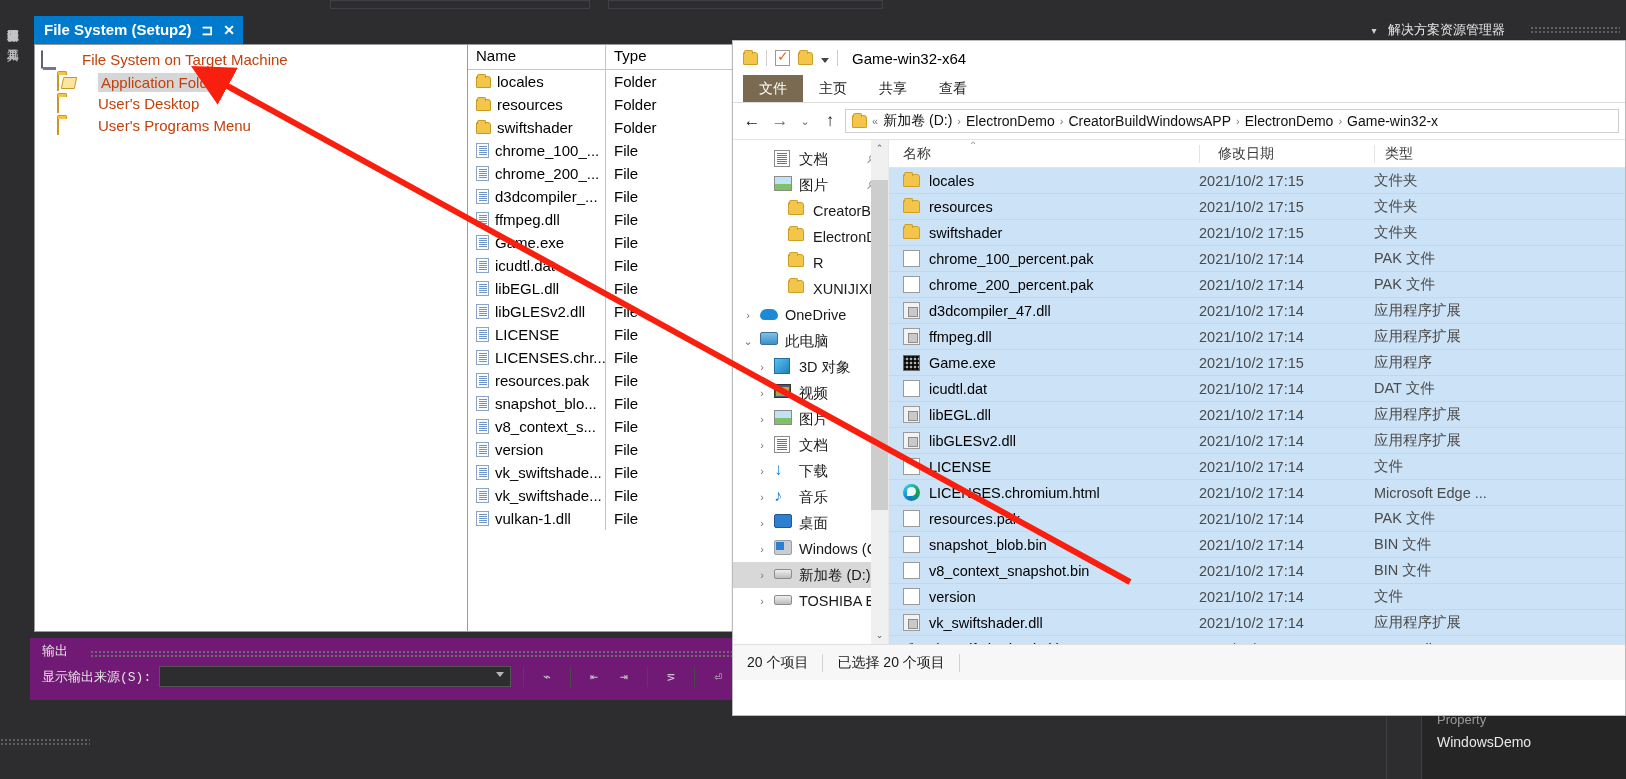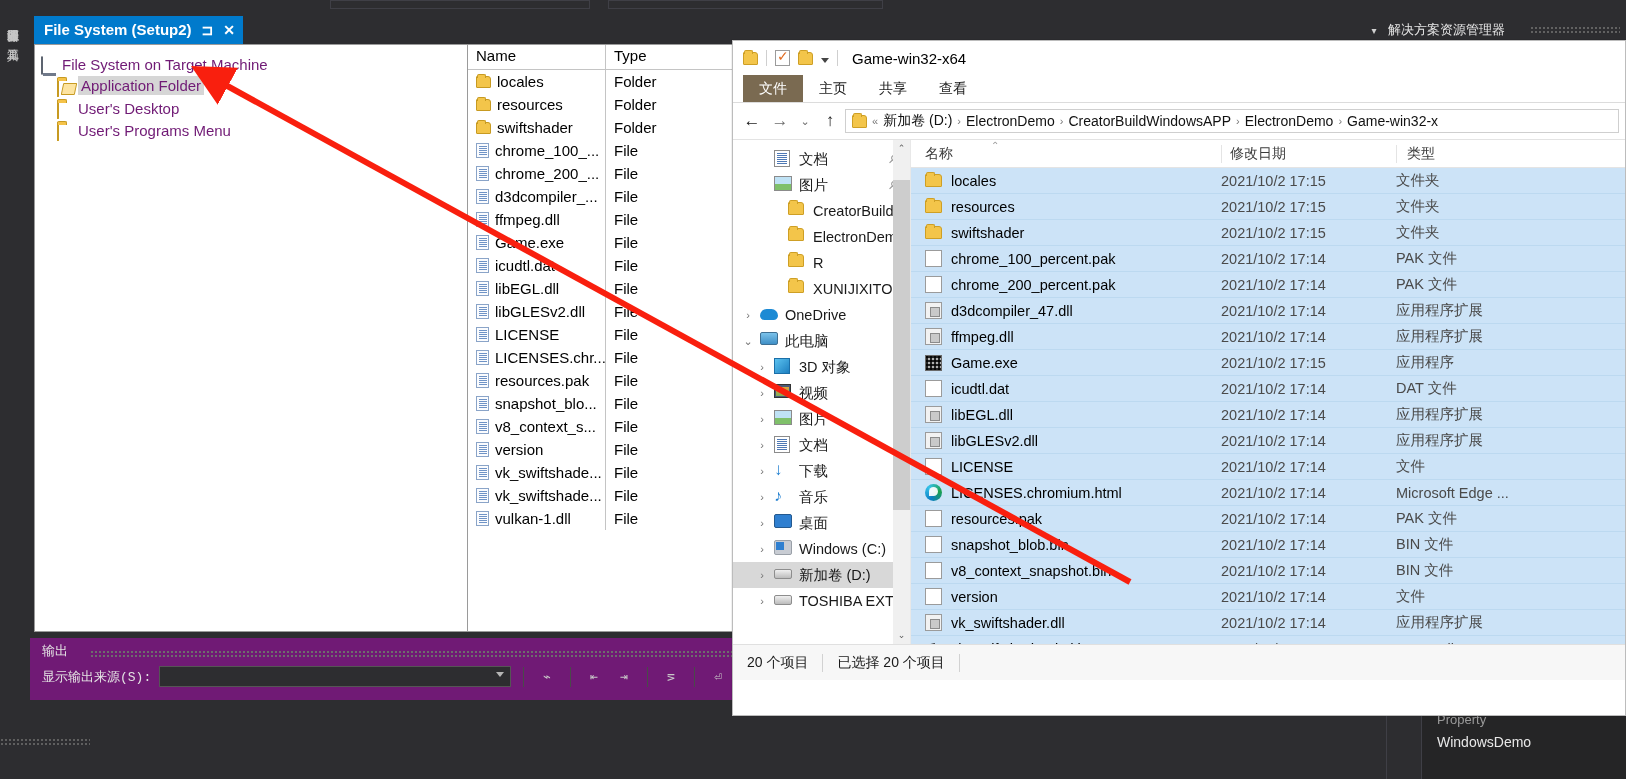--- a/index.html
+++ b/index.html
@@ -58,21 +58,21 @@
     font-size:15px; padding:0 8px 0 10px; display:flex; align-items:center; gap:10px;
     white-space:nowrap;
   }
   .fsw-tab .ttl { line-height:28px; }
   .fsw-tab .pin, .fsw-tab .cls { font-size:14px; line-height:28px; cursor:default; }
   .fsw-body { position:absolute; left:0; top:28px; width:700px; height:588px;
       background:#ffffff; border:1px solid #9a9a9a; display:flex; }
 
   
   .fs-tree { width:433px; height:100%; border-right:1px solid #9a9a9a; padding:6px 0 0 6px; }
-  .tnode { display:flex; align-items:flex-end; gap:4px; height:22px; font-size:15px; color:#701a75; }
+  .tnode { display:flex; align-items:flex-start; gap:24px; height:22px; font-size:15px; color:#c2410c; }
   .tnode .lbl { white-space:nowrap; }
   .tnode.sel .lbl { background:#d6d6d6; padding:1px 3px; }
   .tnode.indent { padding-left:16px; }
   .ic { width:17px; height:16px; position:relative; flex:0 0 17px; }
   .ic-machine { width:17px; height:14px; background:linear-gradient(#dfe3ea,#b9bfc9);
       border:1px solid #5d6470; border-radius:2px; }
   .ic-machine:after { content:""; position:absolute; left:2px; bottom:-3px; width:13px; height:3px; background:#70798a; }
   .ic-folder { width:17px; height:14px; background:#f5c349; border:1px solid #c79a21; border-radius:2px 3px 2px 2px; }
   .ic-folder:before { content:""; position:absolute; left:0; top:-2px; width:8px; height:3px; background:#f5c349;
       border:1px solid #c79a21; border-bottom:none; border-radius:2px 2px 0 0; }
@@ -138,21 +138,21 @@
   .nav-btn { width:26px; height:26px; display:flex; align-items:center; justify-content:center;
       font-size:17px; color:#6d6d6d; }
   .nav-btn.active { color:#1a1a1a; }
   .nav-btn.small { width:20px; font-size:11px; }
   .addr { flex:1; height:24px; border:1px solid #cfcfcf; background:#fff; display:flex; align-items:center;
       gap:5px; padding:0 6px; font-size:14px; color:#111; overflow:hidden; white-space:nowrap; }
   .crumb-sep { color:#777; font-size:11px; }
   .crumb-chev { color:#777; font-size:11px; }
 
   .exp-main { display:flex; height:505px; border-top:1px solid #e3e3e3; }
-  .exp-nav { width:178px; background:#ffffff; border-right:1px solid #e8e8e8; padding-top:6px; position:relative; overflow:hidden;}
+  .exp-nav { width:156px; background:#ffffff; border-right:1px solid #e8e8e8; padding-top:6px; position:relative; overflow:hidden;}
   .nv-row { display:flex; align-items:center; height:26px; font-size:14.5px; color:#1a1a1a; padding-left:8px; gap:5px;
       white-space:nowrap; }
   .nv-row.sel { background:#d8d8d8; }
   .nv-chev { width:14px; color:#757575; font-size:11px; flex:0 0 14px; text-align:center; }
   .nv-ico { width:20px; height:18px; flex:0 0 20px; position:relative; }
   .nv-pin { margin-left:auto; margin-right:12px; color:#9b9b9b; font-size:12px; transform:rotate(45deg); }
   .nv-lbl { overflow:hidden; }
 
   .ico-doc2 { width:16px; height:17px; background:#fff; border:1px solid #8b8b8b; position:relative; }
   .ico-doc2:after { content:""; position:absolute; left:2px; top:2px; width:10px; height:1px; background:#4f79b5;
@@ -174,21 +174,21 @@
   .ico-win { width:18px; height:15px; position:relative; background:#c8ccd3; border:1px solid #9aa0a8; border-radius:2px;}
   .ico-win:after{content:"";position:absolute;left:1px;top:1px;width:8px;height:8px;background:#2f7fd0;}
   .ico-drive { width:18px; height:10px; background:linear-gradient(#f0f0f0,#bcbcbc); border:1px solid #8d8d8d;
       border-radius:2px; margin-top:3px; }
 
   .exp-files { flex:1; background:#ffffff; overflow:hidden; position:relative; }
   .fh { display:flex; height:28px; align-items:center; border-bottom:1px solid #e4e4e4;
       font-size:14px; color:#3b3b3b; position:relative; }
   .fh .sort-ind { position:absolute; left:80px; top:0px; font-size:10px; color:#9a9a9a; }
   .fh .h-name { width:310px; padding-left:14px; }
-  .fh .h-date { width:175px; border-left:1px solid #e4e4e4; padding-left:8px; }
+  .fh .h-date { width:175px; border-left:1px solid #e4e4e4; padding-left:18px; }
   .fh .h-type { flex:1; border-left:1px solid #e4e4e4; padding-left:10px; }
   .fr { display:flex; height:26px; align-items:center; font-size:14.5px; color:#000;
       background:#cce3f7; border-bottom:1px solid #bcd9f0; }
   .fr .f-name { width:310px; padding-left:14px; display:flex; align-items:center; gap:9px; white-space:nowrap; }
   .fr .f-date { width:175px; color:#4a4a4a; }
   .fr .f-type { flex:1; color:#4a4a4a; }
   .fico { width:17px; height:17px; flex:0 0 17px; position:relative; }
   .fico.folder { width:15px; height:13px; background:#f3c54a; border:1px solid #ce9f25; border-radius:1px 3px 1px 1px; }
   .fico.folder:before{ content:""; position:absolute; left:0; top:-3px; width:7px; height:3px; background:#f3c54a;
       border:1px solid #ce9f25; border-bottom:none; border-radius:2px 2px 0 0;}

